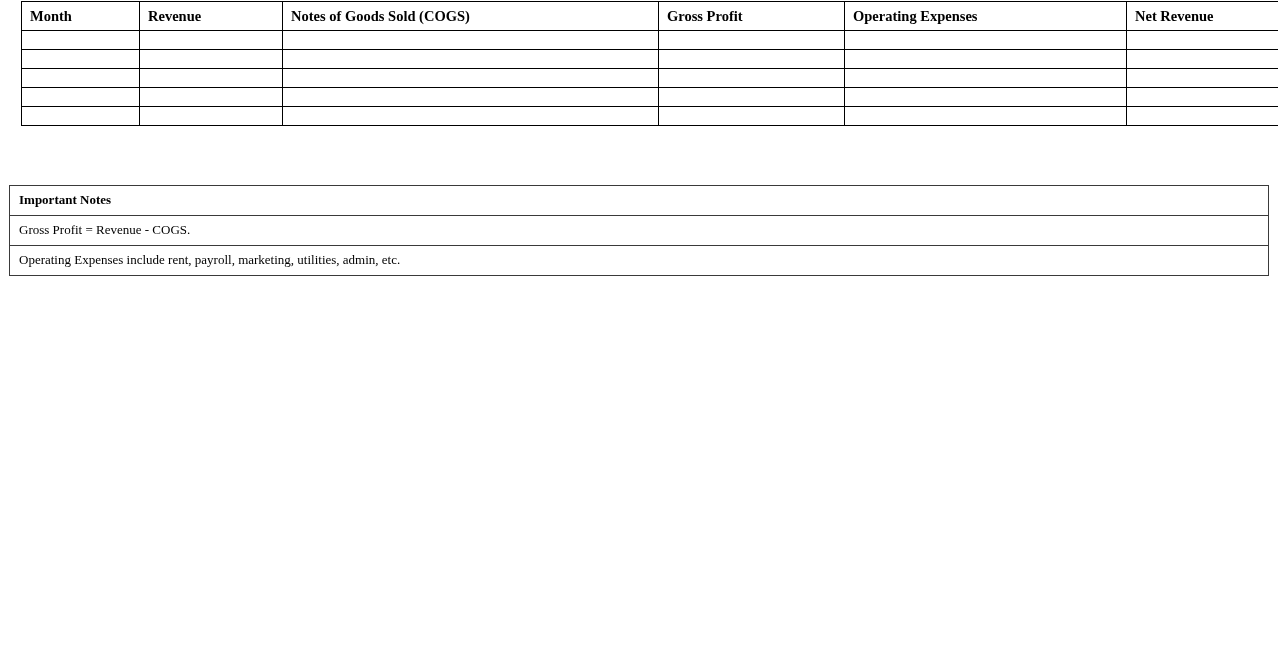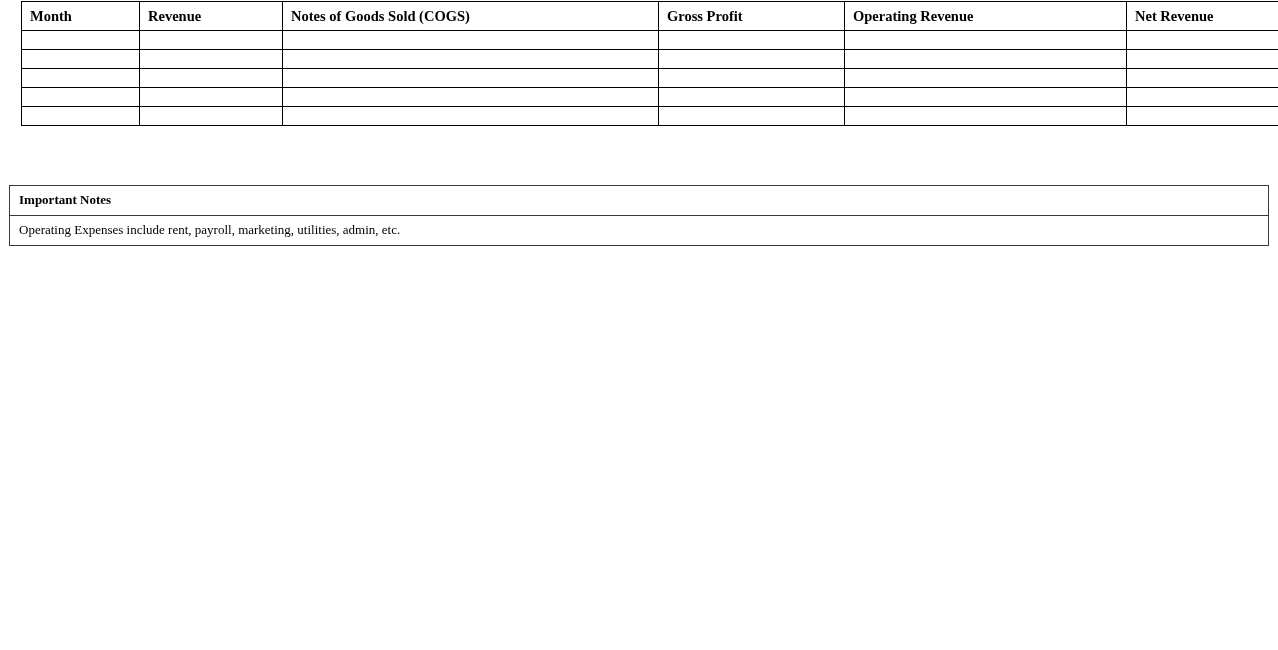--- a/index.html
+++ b/index.html
@@ -85,21 +85,21 @@
 
 <div class="page">
 
   <table class="financial-table">
     <thead>
       <tr>
         <th class="col-month">Month</th>
         <th class="col-revenue">Revenue</th>
         <th class="col-cogs">Notes of Goods Sold (COGS)</th>
         <th class="col-gross">Gross Profit</th>
-        <th class="col-opex">Operating Revenue</th>
+        <th class="col-opex">Operating Expenses</th>
         <th class="col-net">Net Revenue</th>
       </tr>
     </thead>
     <tbody>
       <tr>
         <td class="col-month"></td>
         <td class="col-revenue"></td>
         <td class="col-cogs"></td>
         <td class="col-gross"></td>
         <td class="col-opex"></td>
@@ -141,18 +141,21 @@
   </table>
 
   <table class="notes-table">
     <thead>
       <tr>
         <th>Important Notes</th>
       </tr>
     </thead>
     <tbody>
       <tr>
+        <td>Gross Profit = Revenue - COGS.</td>
+      </tr>
+      <tr>
         <td>Operating Expenses include rent, payroll, marketing, utilities, admin, etc.</td>
       </tr>
     </tbody>
   </table>
 
 </div>
 
 </body></html>

